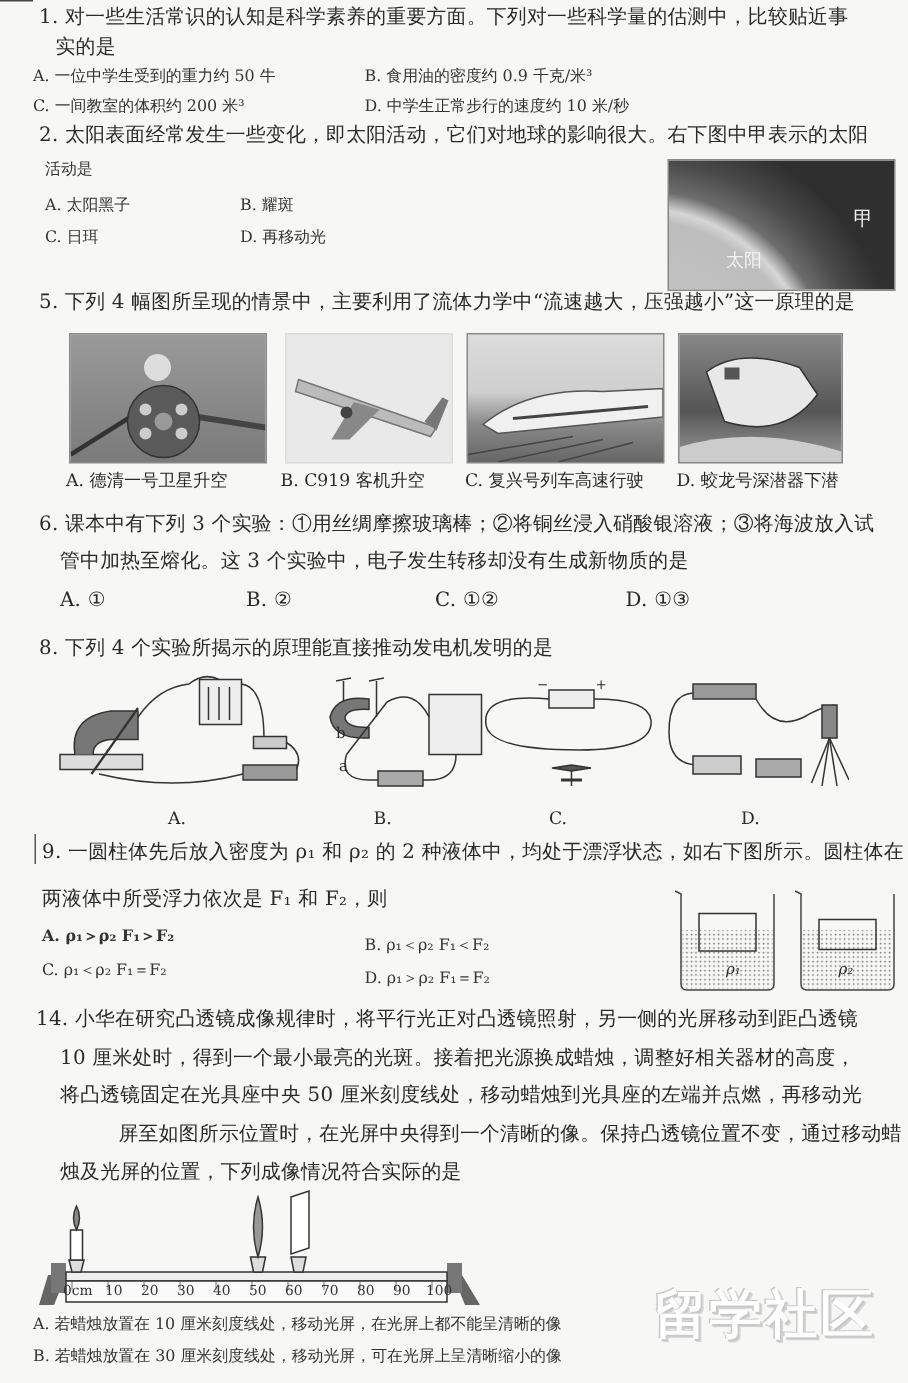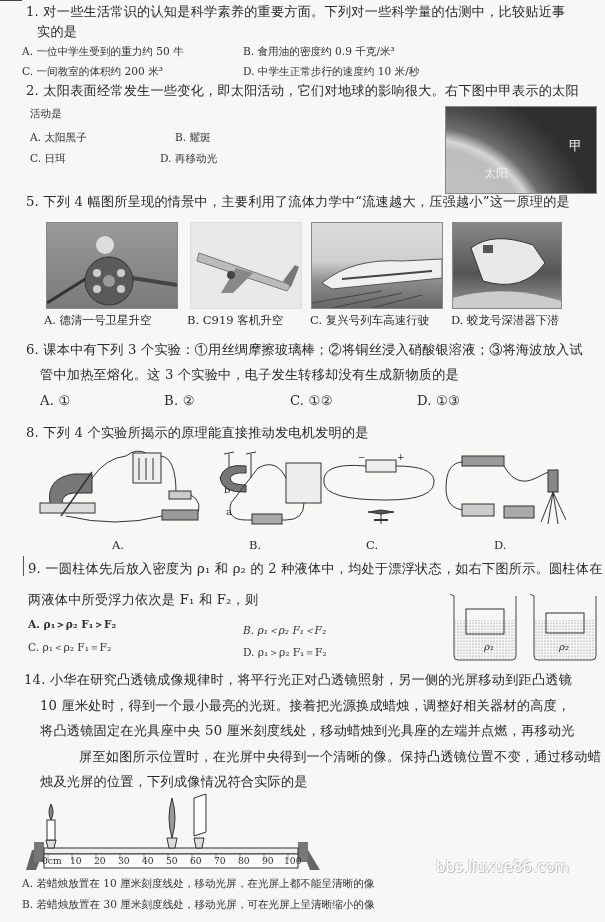--- a/index.html
+++ b/index.html
@@ -24,21 +24,21 @@
   <div class="abs opt" style="left:22px;top:44px;">A. 一位中学生受到的重力约 50 牛</div>
   <div class="abs opt" style="left:243px;top:44px;">B. 食用油的密度约 0.9 千克/米³</div>
   <div class="abs opt" style="left:22px;top:64px;">C. 一间教室的体积约 200 米³</div>
   <div class="abs opt" style="left:243px;top:64px;">D. 中学生正常步行的速度约 10 米/秒</div>
 </div>
 
 <div>
   <div class="abs q" style="left:26px;top:82px;">2. 太阳表面经常发生一些变化，即太阳活动，它们对地球的影响很大。右下图中甲表示的太阳</div>
   <div class="abs opt" style="left:30px;top:106px;">活动是</div>
   <div class="abs opt" style="left:30px;top:130px;">A. 太阳黑子</div>
-  <div class="abs opt" style="left:175px;top:130px;text-align:center;">B. 耀斑</div>
+  <div class="abs opt" style="left:160px;top:130px;text-align:center;">B. 耀斑</div>
   <div class="abs opt" style="left:30px;top:151px;">C. 日珥</div>
   <div class="abs opt" style="left:160px;top:151px;">D. 再移动光</div>
   <div class="photo" style="left:445px;top:106px;width:150px;height:86px;
        background:radial-gradient(circle at -20px 150px, #c9c9c9 0, #bdbdbd 110px, #d6d6d6 118px, #6d6d6d 130px, #4a4a4a 150px, #2f2f2f 175px);">
     <div class="abs" style="right:14px;top:30px;color:#f2f2f2;font-size:13px;">甲</div>
     <div class="abs" style="left:38px;top:58px;color:#f2f2f2;font-size:12px;">太阳</div>
   </div>
 </div>
 
 <div>
@@ -163,21 +163,21 @@
   <div class="abs cap" style="left:249px;top:538px;">B.</div>
   <div class="abs cap" style="left:366px;top:538px;">C.</div>
   <div class="abs cap" style="left:494px;top:538px;">D.</div>
 </div>
 
 <div class="sidebar-mark"></div>
 <div>
   <div class="abs q" style="left:28px;top:560px;">9. 一圆柱体先后放入密度为 ρ₁ 和 ρ₂ 的 2 种液体中，均处于漂浮状态，如右下图所示。圆柱体在</div>
   <div class="abs q" style="left:28px;top:591px;">两液体中所受浮力依次是 F₁ 和 F₂，则</div>
   <div class="abs opt" style="left:28px;top:617px;font-weight:bold;">A. ρ₁＞ρ₂   F₁＞F₂</div>
-  <div class="abs opt" style="left:243px;top:623px;font-style:italic;">B. ρ₁＜ρ₂   F₁＜F₂</div>
+  <div class="abs opt" style="left:243px;top:623px;">B. ρ₁＜ρ₂   F₁＜F₂</div>
   <div class="abs opt" style="left:28px;top:640px;">C. ρ₁＜ρ₂   F₁＝F₂</div>
   <div class="abs opt" style="left:243px;top:645px;">D. ρ₁＞ρ₂   F₁＝F₂</div>
 
   <svg class="abs" style="left:448px;top:592px;" width="150" height="72">
     <defs>
       <pattern id="dots" width="3" height="3" patternUnits="userSpaceOnUse">
         <circle cx="1" cy="1" r="0.6" fill="#777"></circle>
       </pattern>
     </defs>
     <g>
@@ -253,15 +253,15 @@
     <span class="abs" style="left:196px;">80</span>
     <span class="abs" style="left:220px;">90</span>
     <span class="abs" style="left:242px;">100</span>
   </div>
 
   <div class="abs opt" style="left:22px;top:876px;">A. 若蜡烛放置在 10 厘米刻度线处，移动光屏，在光屏上都不能呈清晰的像</div>
   <div class="abs opt" style="left:22px;top:897px;">B. 若蜡烛放置在 30 厘米刻度线处，移动光屏，可在光屏上呈清晰缩小的像</div>
 </div>
 
 <div class="abs" style="left:436px;top:858px;width:168px;">
-  <div style="font-family:'DejaVu Sans',sans-serif;font-size:15px;color:#fff;letter-spacing:0px;
-              text-shadow:1px 1px 0 #bdbdbd,-1px -1px 0 #cfcfcf;line-height:18px;">bbs.liuxue86.com</div>
+  <div style="font-family:'DejaVu Sans',sans-serif;font-size:35px;font-weight:bold;color:#fff;letter-spacing:2px;
+              text-shadow:1px 1px 0 #c8c8c8,2px 2px 0 #d4d4d4,-1px -1px 0 #c8c8c8;line-height:38px;">留学社区</div>
 </div>
 
 </body></html>

